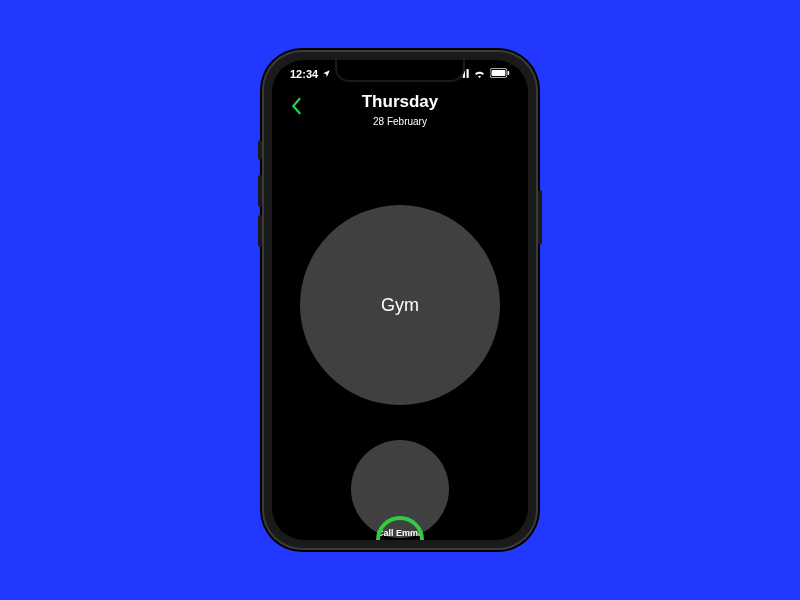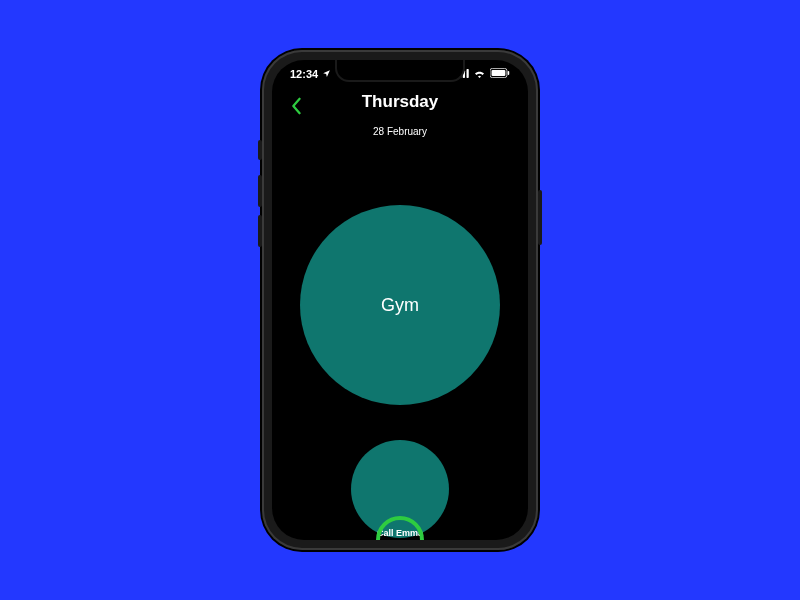--- a/index.html
+++ b/index.html
@@ -94,29 +94,29 @@
     width:20px; height:20px;
     display:flex; align-items:center; justify-content:center;
   }
   .day-title {
     font-size:17px;
     font-weight:700;
   }
   .date-sub {
     font-size:10px;
     font-weight:400;
-    margin-top:14px;
+    margin-top:4px;
     color:#fff;
   }
 
   
   .bubble {
     position:absolute;
     border-radius:50%;
-    background:#0f766e;
+    background:#404040;
     color:#fff;
     display:flex;
     align-items:center;
     justify-content:center;
     text-align:center;
   }
   .bubble.big {
     width:200px; height:200px;
     left:50%; top:145px;
     transform:translateX(-50%);

